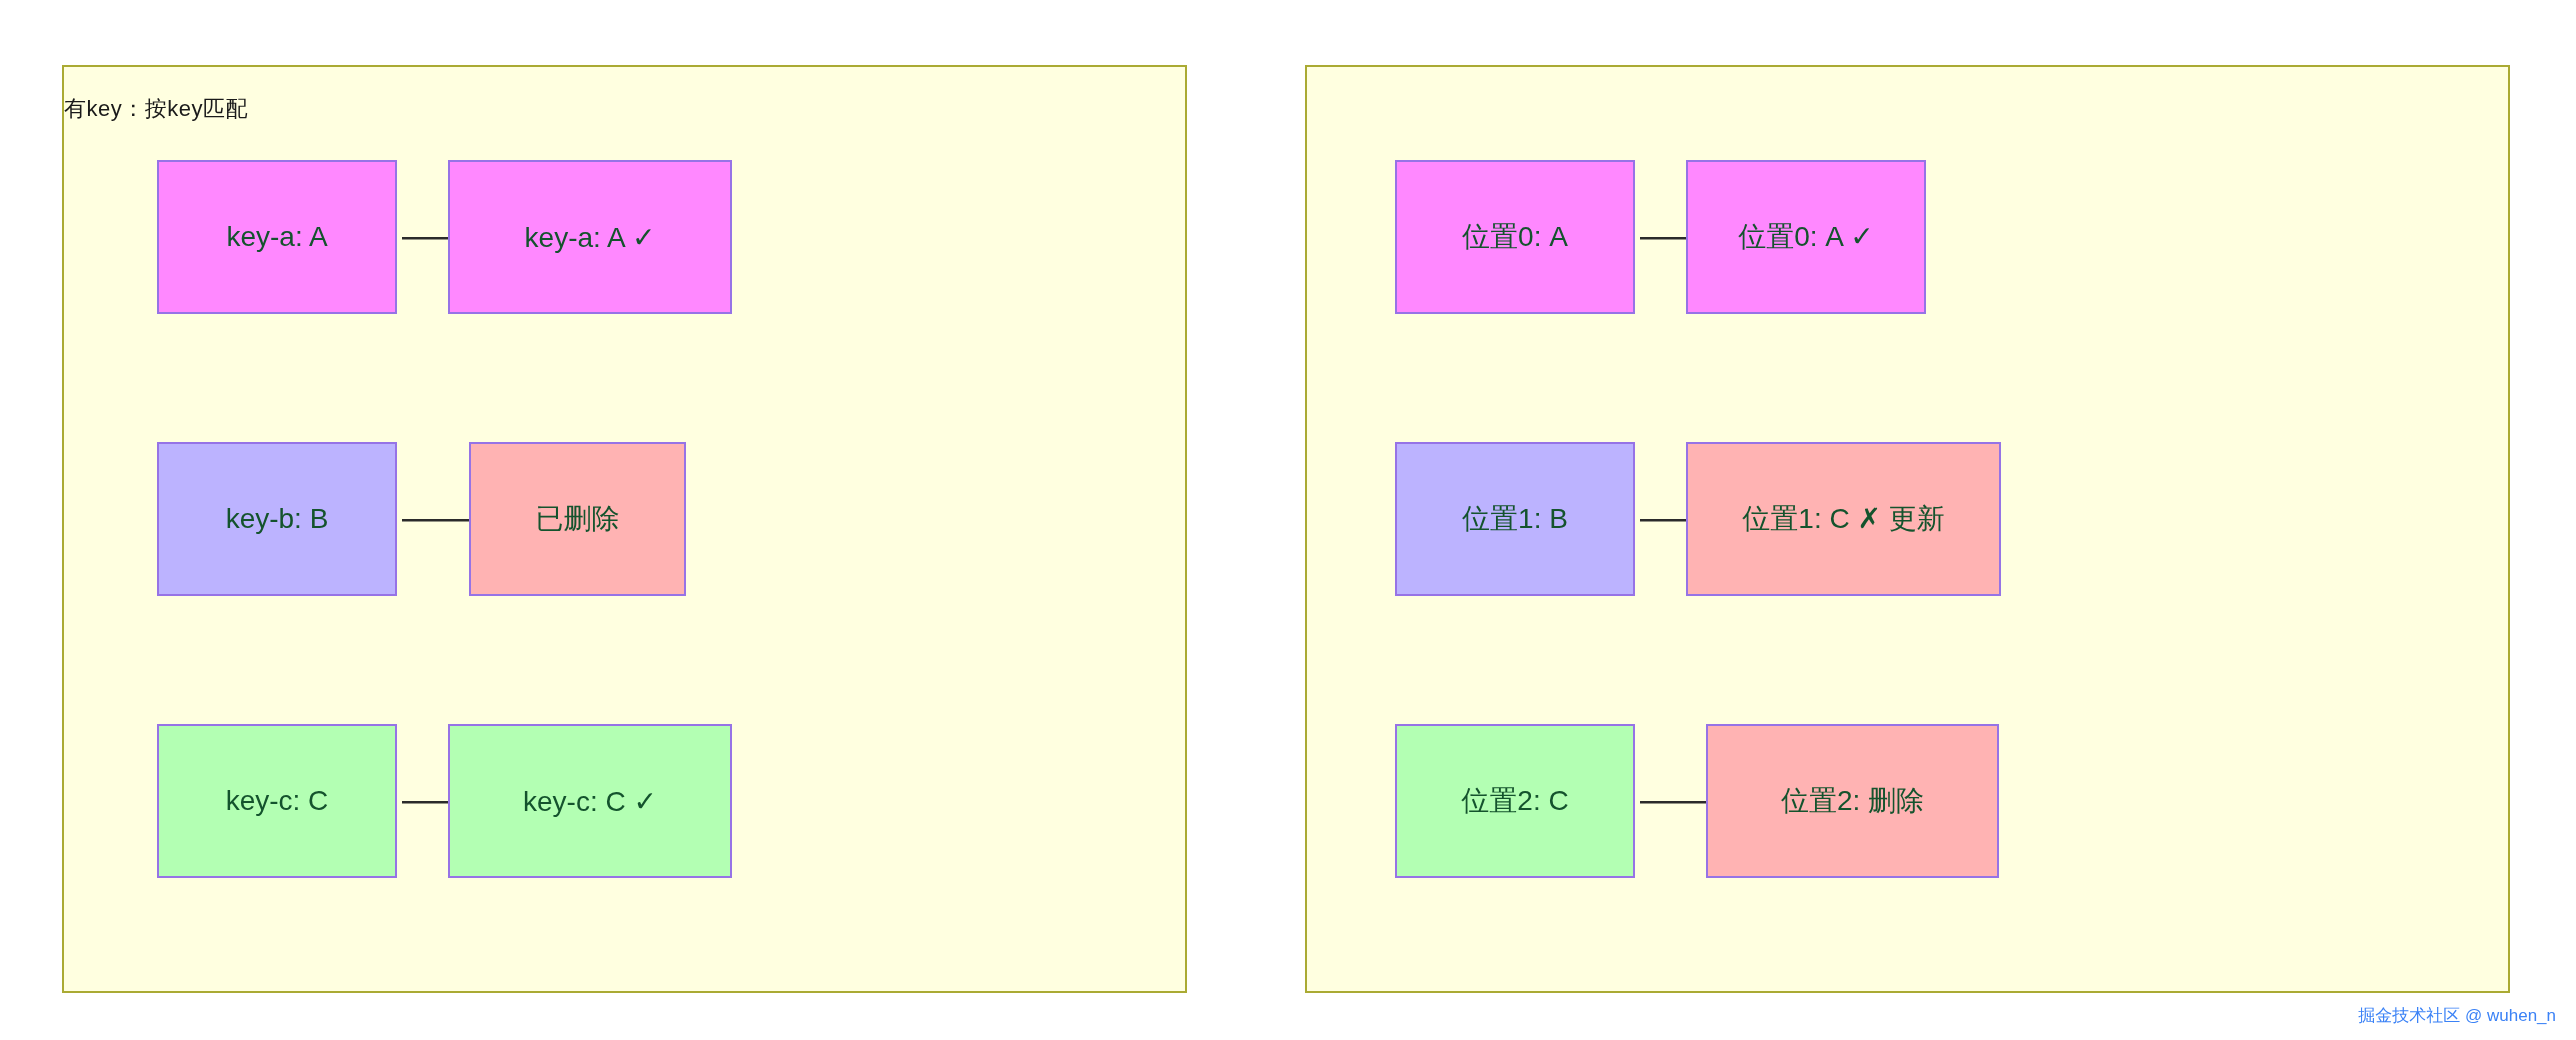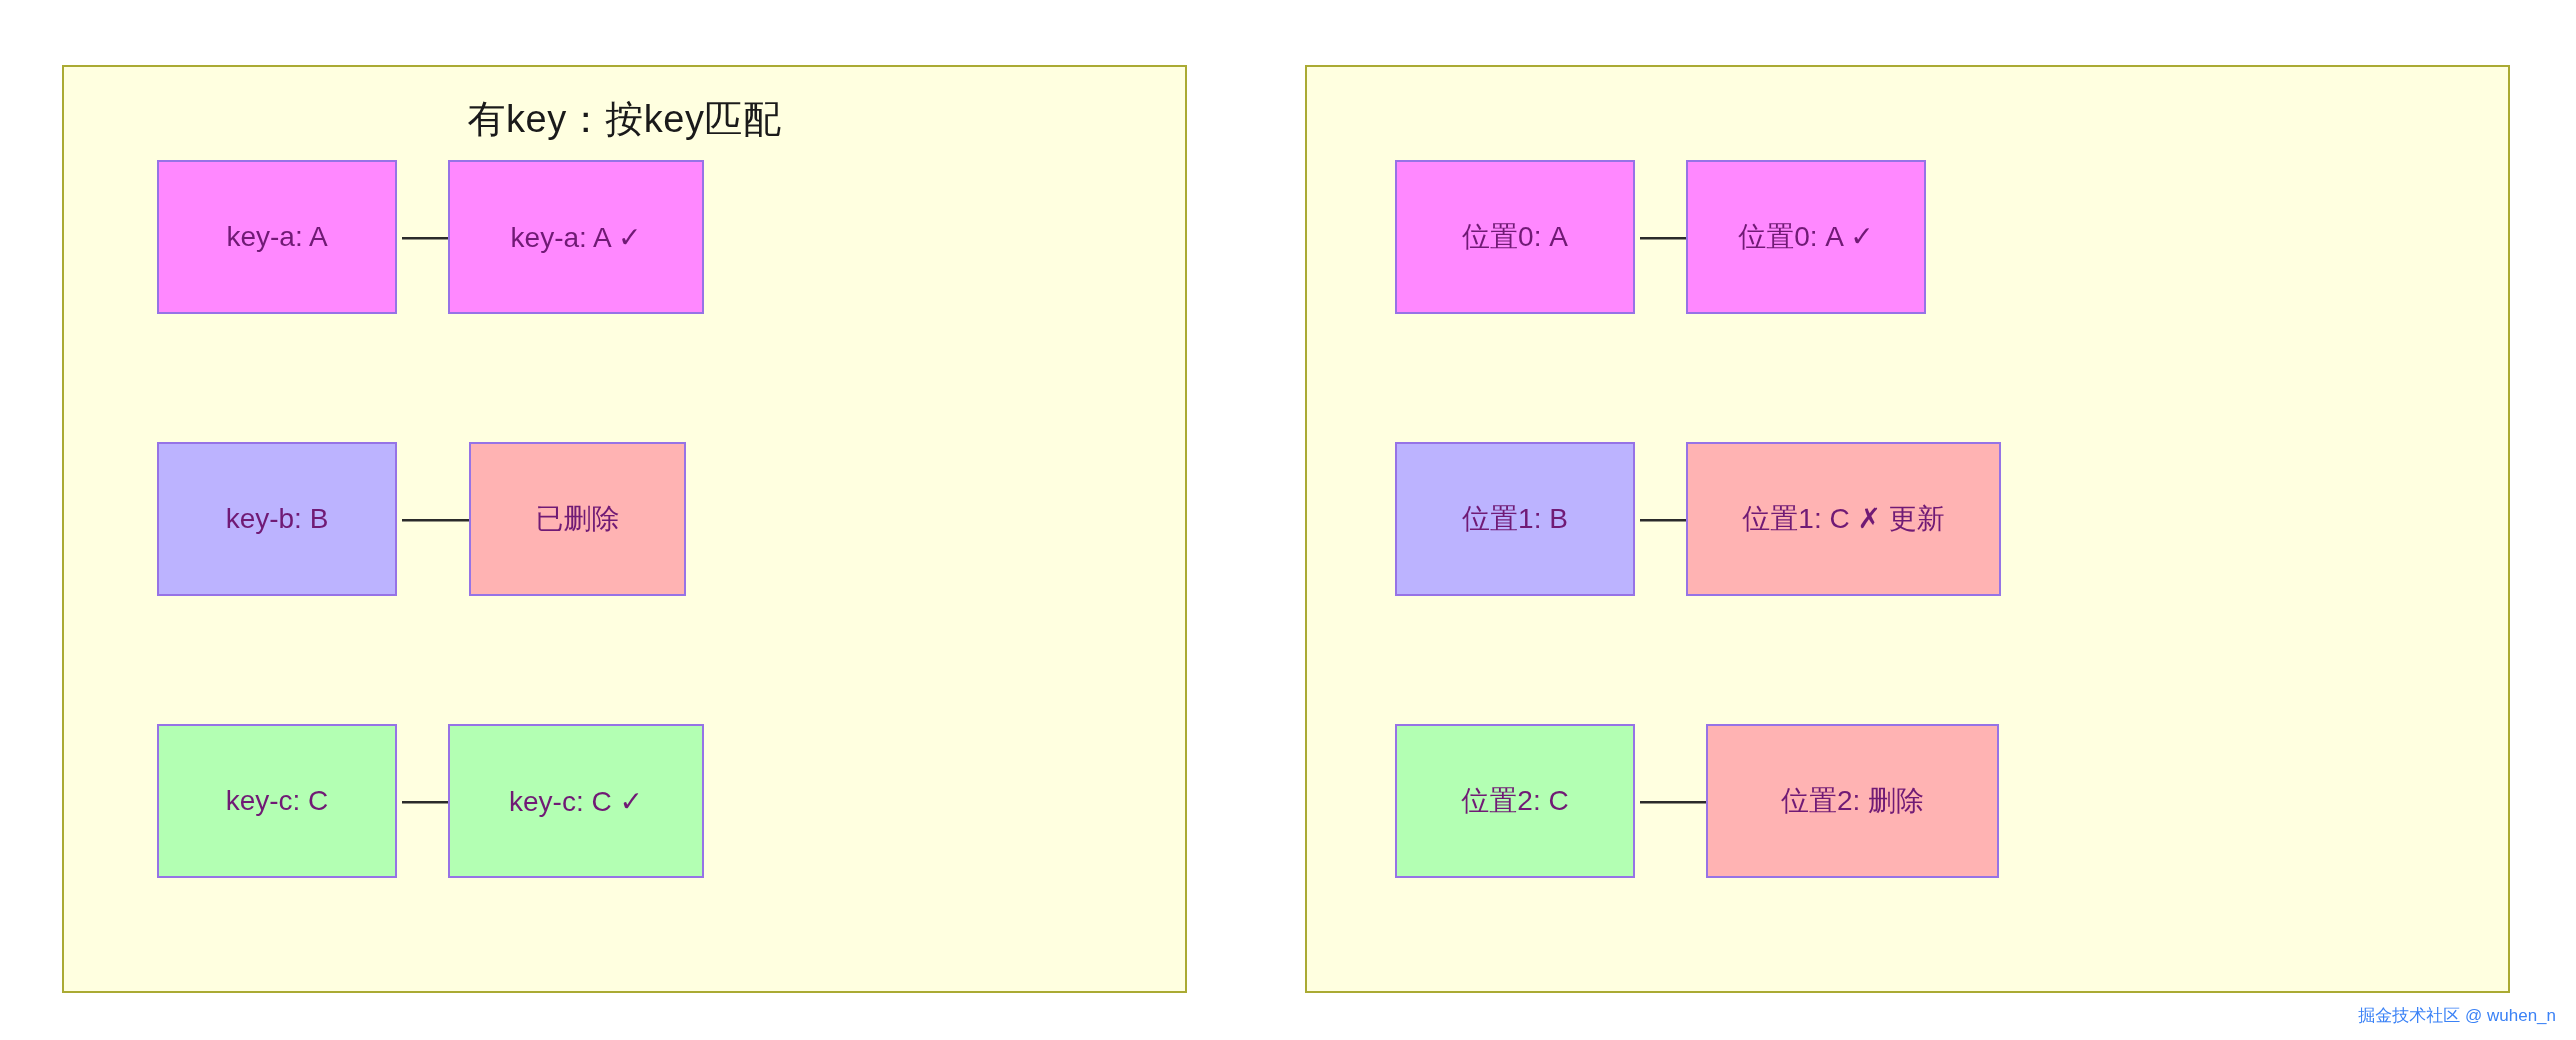--- a/index.html
+++ b/index.html
@@ -22,22 +22,21 @@
     box-sizing: border-box;
   }
   #panel-left  { left: 62px;   top: 65px; width: 1125px; height: 928px; }
   #panel-right { left: 1305px; top: 65px; width: 1205px; height: 928px; }
 
   .panel-title {
     position: absolute;
     top: 27px;
     left: 0;
     width: 100%;
-    text-align: center;
-    font-size: 38px;
+    font-size: 22px;
     color: #1a1a1a;
     letter-spacing: 0.5px;
     white-space: nowrap;
   }
 
   .row {
     position: absolute;
     left: 0;
     width: 100%;
     height: 154px;
@@ -49,31 +48,31 @@
   .node {
     position: absolute;
     top: 0;
     height: 154px;
     border: 2.7px solid #9673e6;
     box-sizing: border-box;
     display: flex;
     align-items: center;
     justify-content: center;
     font-size: 28px;
-    color: #701a75;
+    color: #14532d;
     white-space: nowrap;
   }
   .fill-magenta { background: #ff88ff; }
   .fill-violet  { background: #bcb3ff; }
   .fill-green   { background: #b3ffb3; }
   .fill-pink    { background: #ffb3b3; }
 
   
   #panel-left  .node.src { left: 93px; width: 240px; }
-  #panel-left  .node.dst { left: 384px; width: 256px; }
+  #panel-left  .node.dst { left: 384px; width: 284px; }
   #panel-left  .row-1 .node.dst { left: 405px; width: 217px; }
   #panel-left  .arrow { left: 338px; width: 186px; }
   #panel-left  .row-1 .arrow { left: 338px; width: 207px; }
 
   
   #panel-right .node.src { left: 88px;  width: 240px; }
   #panel-right .node.dst { left: 379px; width: 240px; }
   #panel-right .row-1 .node.dst { left: 379px; width: 315px; }
   #panel-right .row-2 .node.dst { left: 399px; width: 293px; }
   #panel-right .arrow { left: 333px; width: 186px; }

